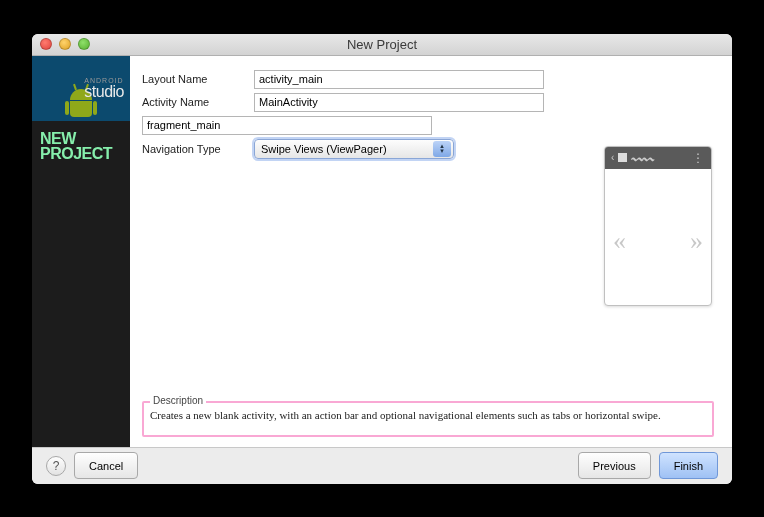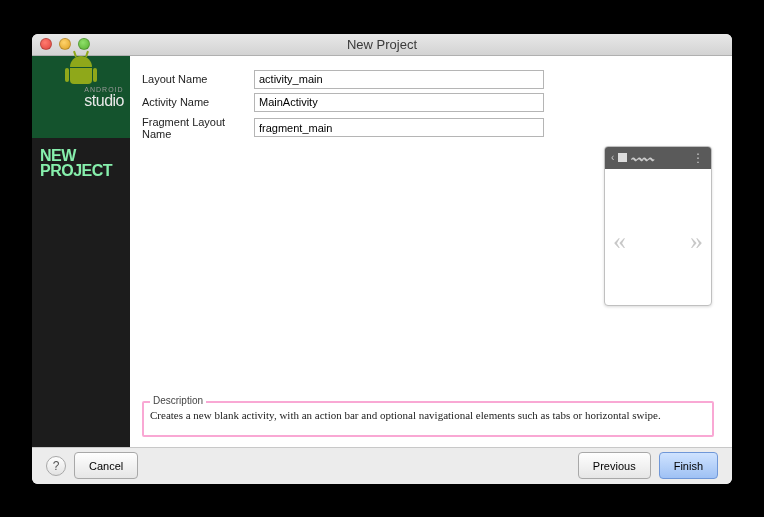--- a/index.html
+++ b/index.html
@@ -58,24 +58,24 @@
     border-bottom: 1px solid #c8c8c8;
   }
   .sidebar {
     width: 98px;
     background: #1c1c1c;
     color: #b7cc2f;
     display: flex;
     flex-direction: column;
   }
   .logo-area {
-    height: 82px;
-    background: #14532d;
-    display: flex;
-    align-items: flex-start;
+    height: 65px;
+    background: #0c4a6e;
+    display: flex;
+    align-items: flex-end;
     justify-content: center;
     position: relative;
   }
   .android-bug {
     width: 28px; height: 32px; position: relative;
   }
   .android-bug .head {
     width: 22px; height: 11px; background:#8fa81a;
     border-radius: 11px 11px 0 0;
     position: absolute; top:0; left:3px;
@@ -263,22 +263,28 @@
     <div class="form-area">
       <div class="row">
         <label>Layout Name</label>
         <input type="text" value="activity_main" style="">
       </div>
       <div class="row">
         <label>Activity Name</label>
         <input type="text" value="MainActivity" style="">
       </div>
       <div class="row">
-        <label>Fragment Layout Name</label>
         <input type="text" value="fragment_main" style="">
+      </div>
+      <div class="row">
+        <label>Navigation Type</label>
+        <div class="select-wrap">
+          <span>Swipe Views (ViewPager)</span>
+          <span class="caret">▴<br>▾</span>
+        </div>
       </div>
 
       <div class="preview">
         <div class="pbar">
           <span>‹</span>
           <span class="sq"></span>
           <span class="wavy">〰〰</span>
           <span class="dots">⋮</span>
         </div>
         <div class="chev l">«</div>

